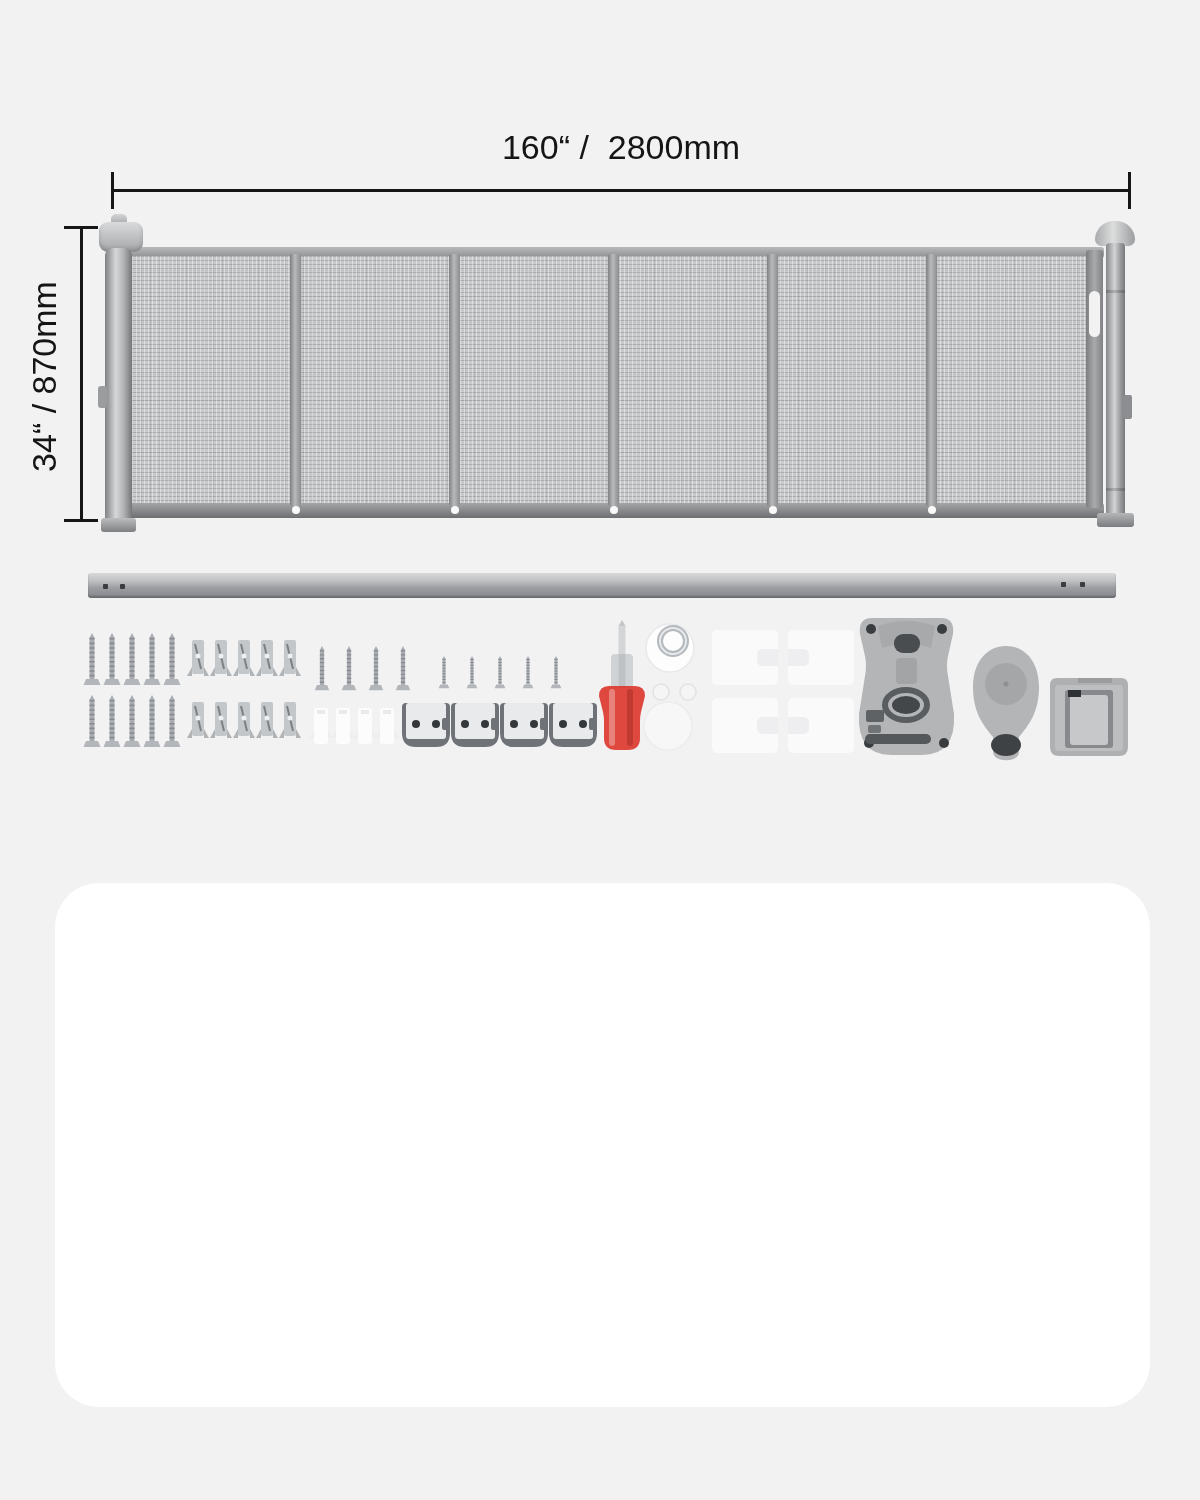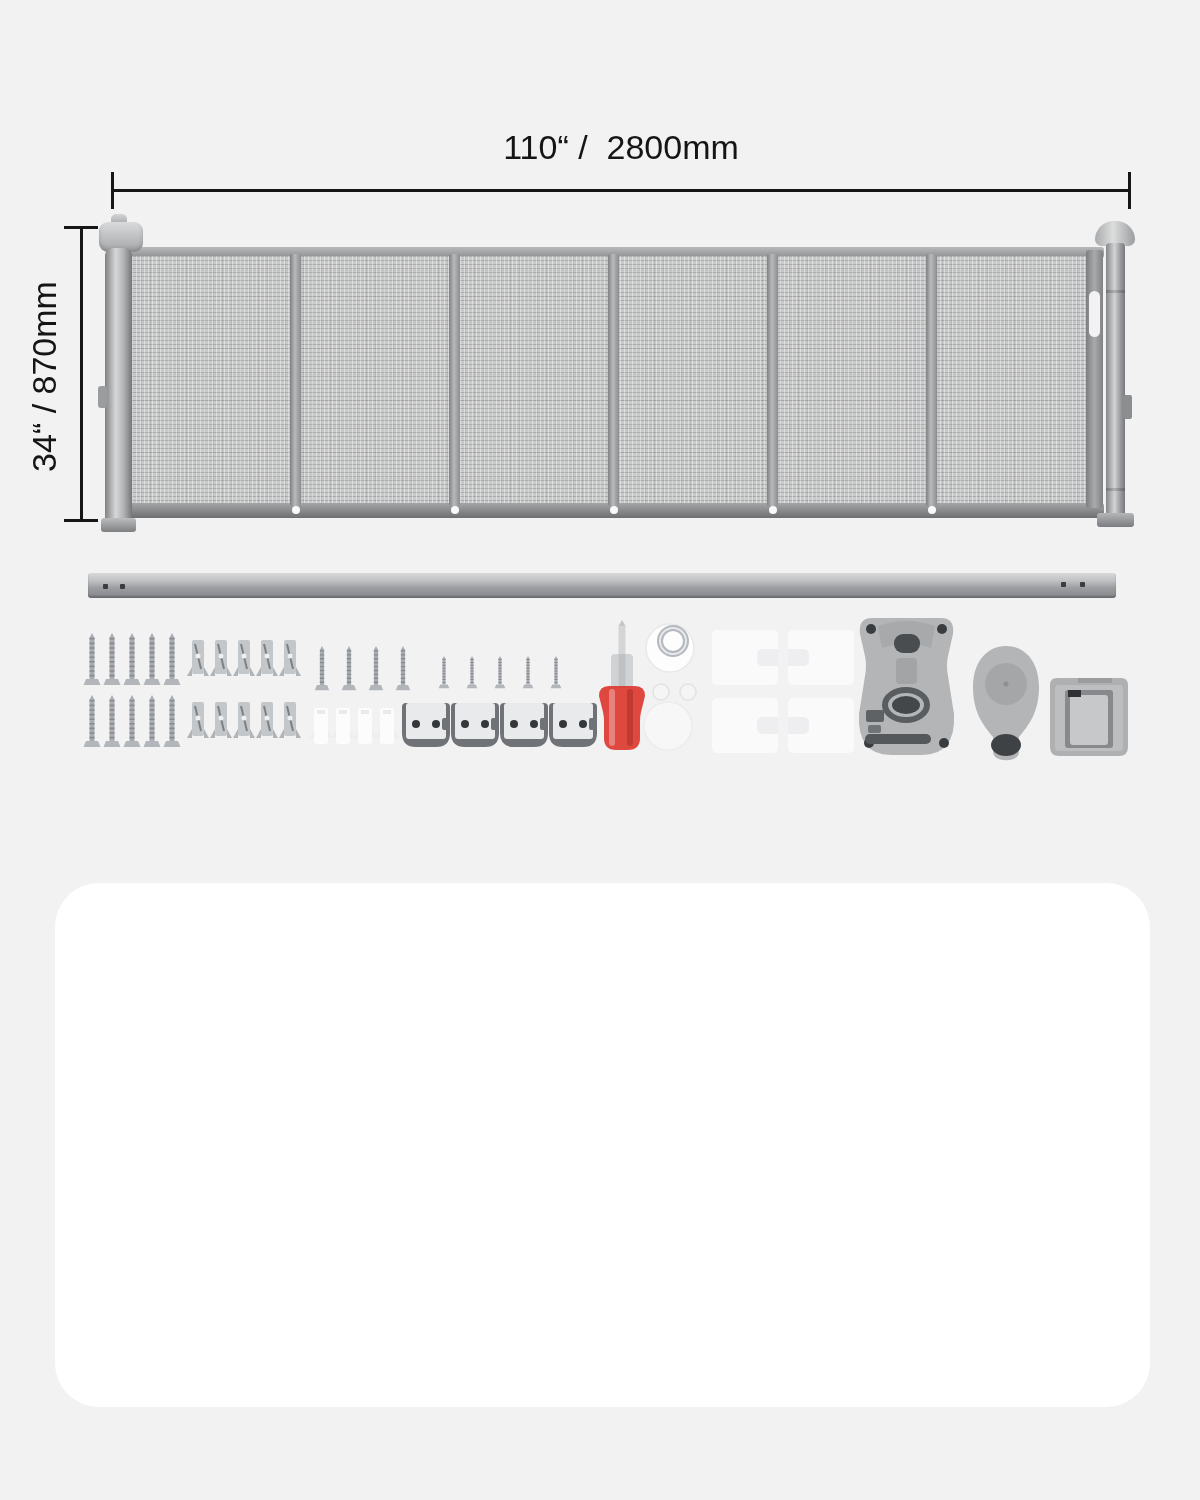--- a/index.html
+++ b/index.html
@@ -67,21 +67,21 @@
   .acc-svg{position:absolute;left:0;top:612px;}
 
   
   .card{position:absolute;left:55px;top:883px;width:1095px;height:524px;border-radius:44px;background:#ffffff;}
 </style>
 </head>
 <body>
 
 <div class="page">
 
-  <div class="dim-w-label">110“ /  2800mm</div>
+  <div class="dim-w-label">160“ /  2800mm</div>
   <div class="dim-w-line"></div>
   <div class="dim-w-tick tick-wl"></div>
   <div class="dim-w-tick tick-wr"></div>
 
   <div class="dim-h-label">34“ / 870mm</div>
   <div class="dim-h-line"></div>
   <div class="dim-h-tick tick-ht"></div>
   <div class="dim-h-tick tick-hb"></div>
 
   <div>

